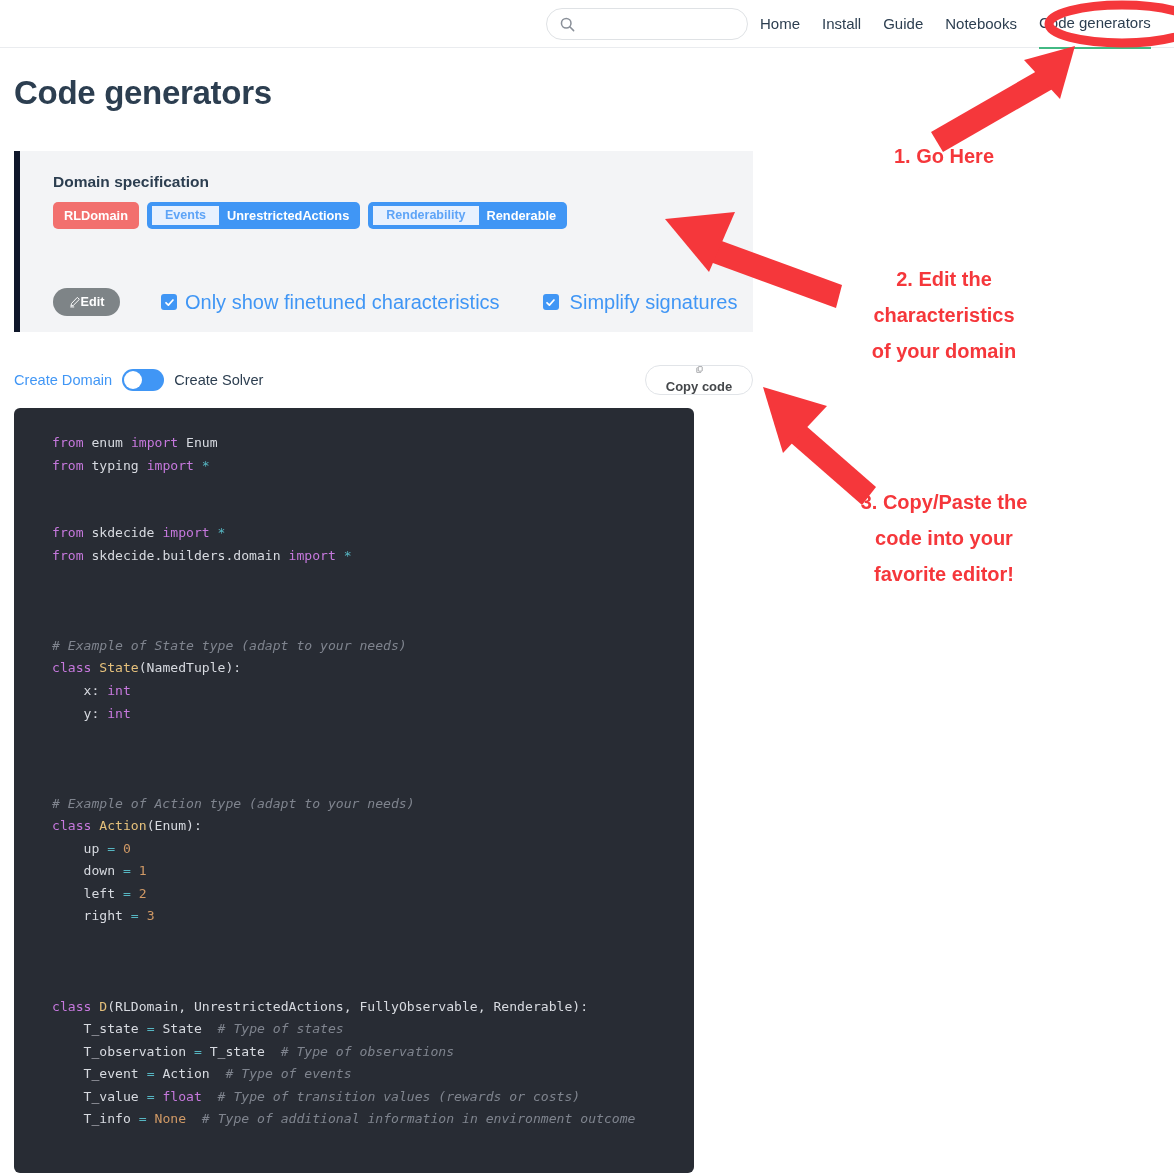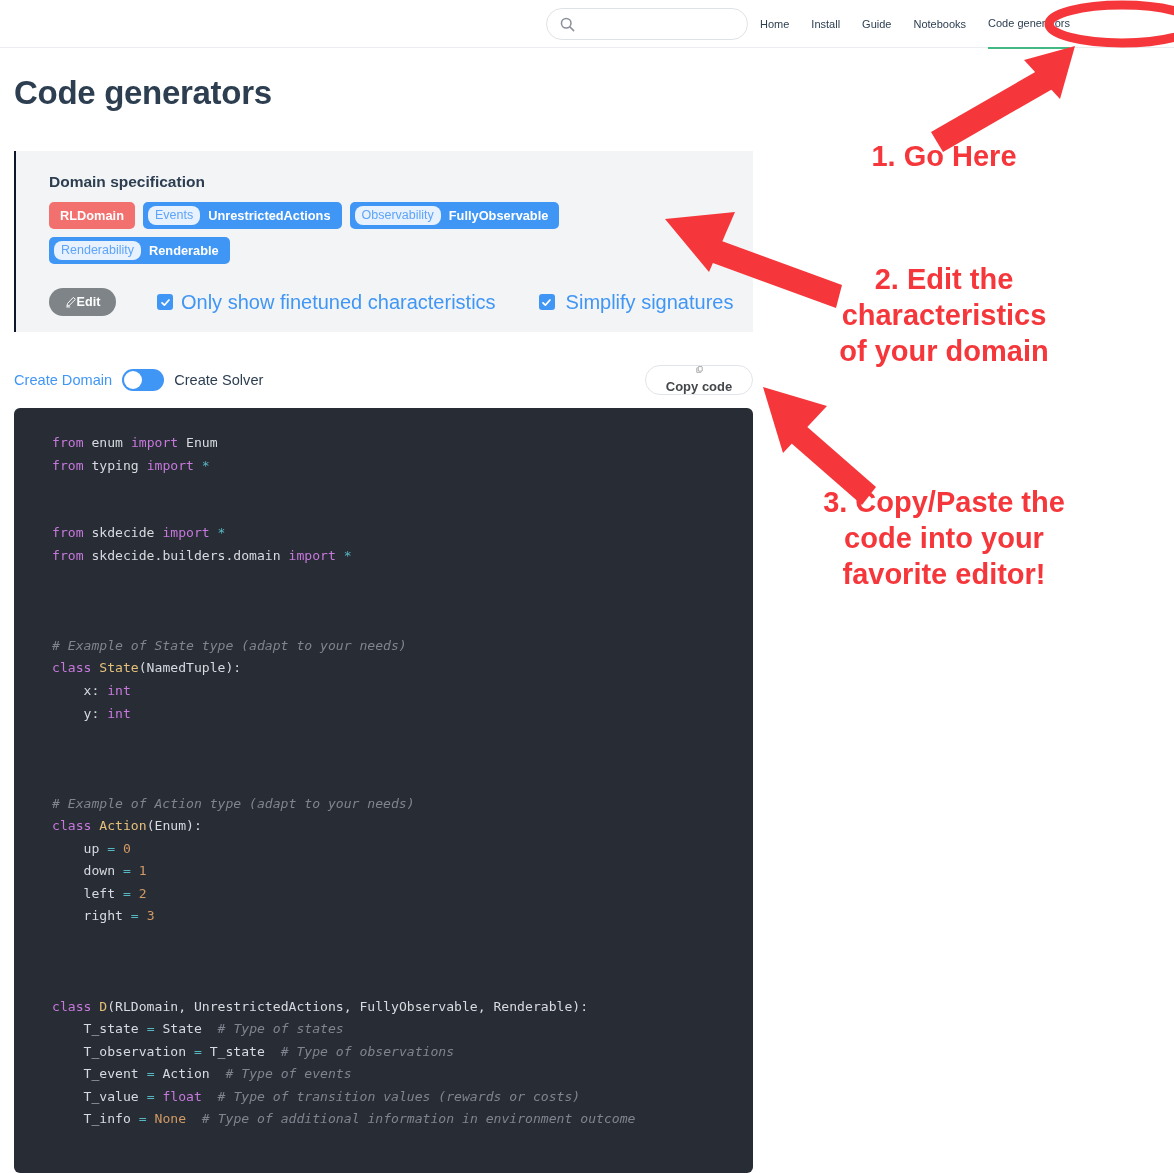--- a/index.html
+++ b/index.html
@@ -43,21 +43,21 @@
     width: 17px; height: 17px;
     display: block;
   }
   .nav-links {
     position: absolute;
     left: 760px; top: 0;
     height: 48px;
     display: flex;
     align-items: center;
     gap: 22px;
-    font-size: 11px;
+    font-size: 15px;
     white-space: nowrap;
   }
   .nav-link {
     color: #2c3e50;
     text-decoration: none;
     line-height: 48px;
     display: inline-block;
     position: relative;
     font-weight: 400;
   }
@@ -77,21 +77,21 @@
     margin: 0;
   }
 
   
   .spec-panel {
     position: absolute;
     left: 14px; top: 151px;
     width: 739px;
     height: 181px;
     background: #f3f4f6;
-    border-left: 2px solid #0f172a;
+    border-left: 6px solid #0f172a;
     box-sizing: border-box;
   }
   .spec-title {
     position: absolute;
     left: 33px; top: 22px;
     font-size: 15.5px;
     font-weight: bold;
     color: #2c3e50;
   }
   .badge-row {
@@ -112,23 +112,23 @@
     color: #ffffff;
     padding: 0 11px;
     box-sizing: border-box;
     white-space: nowrap;
   }
   .badge.red  { background: #f2706e; }
   .badge.blue { background: #4096f5; padding-left: 5px; }
   .badge .chip {
     background: #e8f1fe;
     color: #5ea4f7;
-    font-weight: normal;
-    border-radius: 8px;
-    padding: 3px 7px;
+    font-weight: bold;
+    border-radius: 0;
+    padding: 3px 13px;
     margin-right: 8px;
     font-size: 12.5px;
     line-height: 1;
   }
 
   .controls-row {
     position: absolute;
     left: 33px; top: 137px;
     display: flex;
     align-items: center;
@@ -221,21 +221,21 @@
     cursor: pointer;
     padding: 0;
     box-sizing: border-box;
     flex-direction: column;
   }
 
   
   .code-block {
     position: absolute;
     left: 14px; top: 408px;
-    width: 739px;
+    width: 680px;
     height: 765px;
     background: #282c34;
     border-radius: 6px;
     overflow: hidden;
     box-sizing: border-box;
   }
   .code-block pre {
     margin: 0;
     padding: 24px 0 0 38px;
     font-family: "DejaVu Sans Mono", monospace;
@@ -256,21 +256,21 @@
   .annot-layer {
     position: absolute;
     left: 0; top: 0;
     width: 1174px; height: 1173px;
     pointer-events: none;
   }
   .annot-text {
     position: absolute;
     color: #f5373b;
     font-weight: bold;
-    font-size: 29px;
+    font-size: 20px;
     line-height: 36px;
     text-align: center;
     white-space: pre-line;
   }
   #annot-1 { left: 792px; top: 138px; width: 304px; }
   #annot-2 { left: 792px; top: 261px; width: 304px; }
   #annot-3 { left: 792px; top: 484px; width: 304px; }
 </style>
 </head>
 <body>
@@ -303,24 +303,20 @@
 
     <div class="badge red">
       <span>RLDomain</span>
     </div>
 
     <div class="badge blue">
       <span class="chip">Events</span>
       <span>UnrestrictedActions</span>
     </div>
 
-    <div class="badge blue">
-      <span class="chip">Observability</span>
-      <span>FullyObservable</span>
-    </div>
 
     <div class="badge blue">
       <span class="chip">Renderability</span>
       <span>Renderable</span>
     </div>
   </div>
 
   <div class="controls-row">
 
     <button class="edit-btn">

